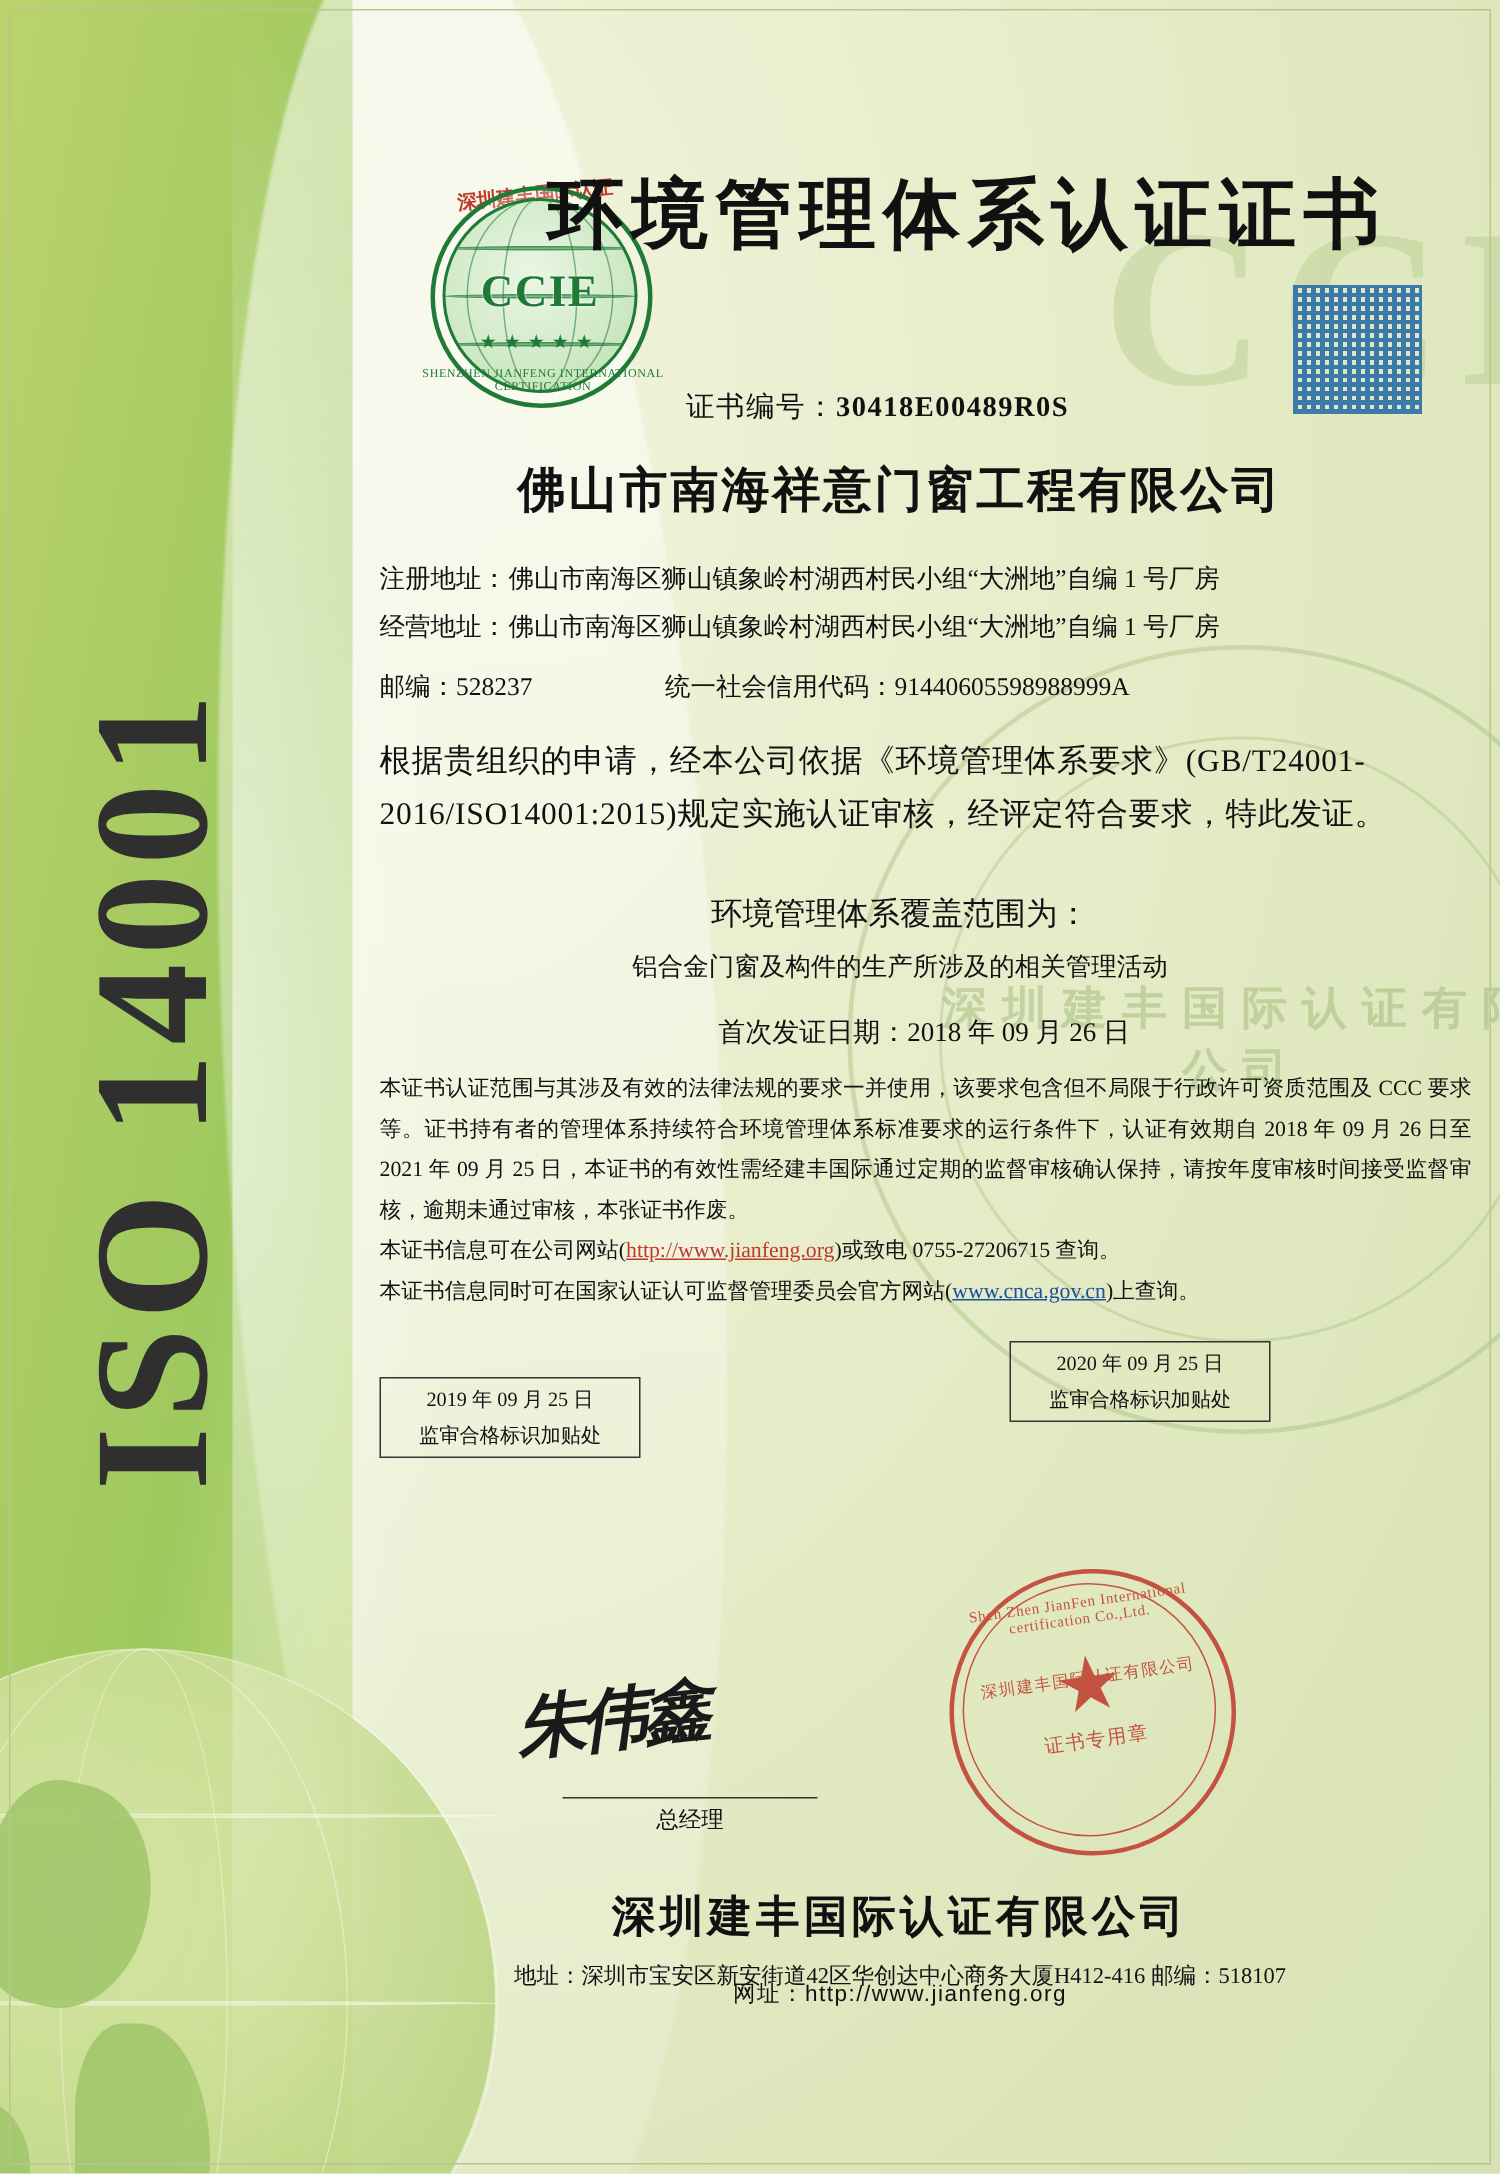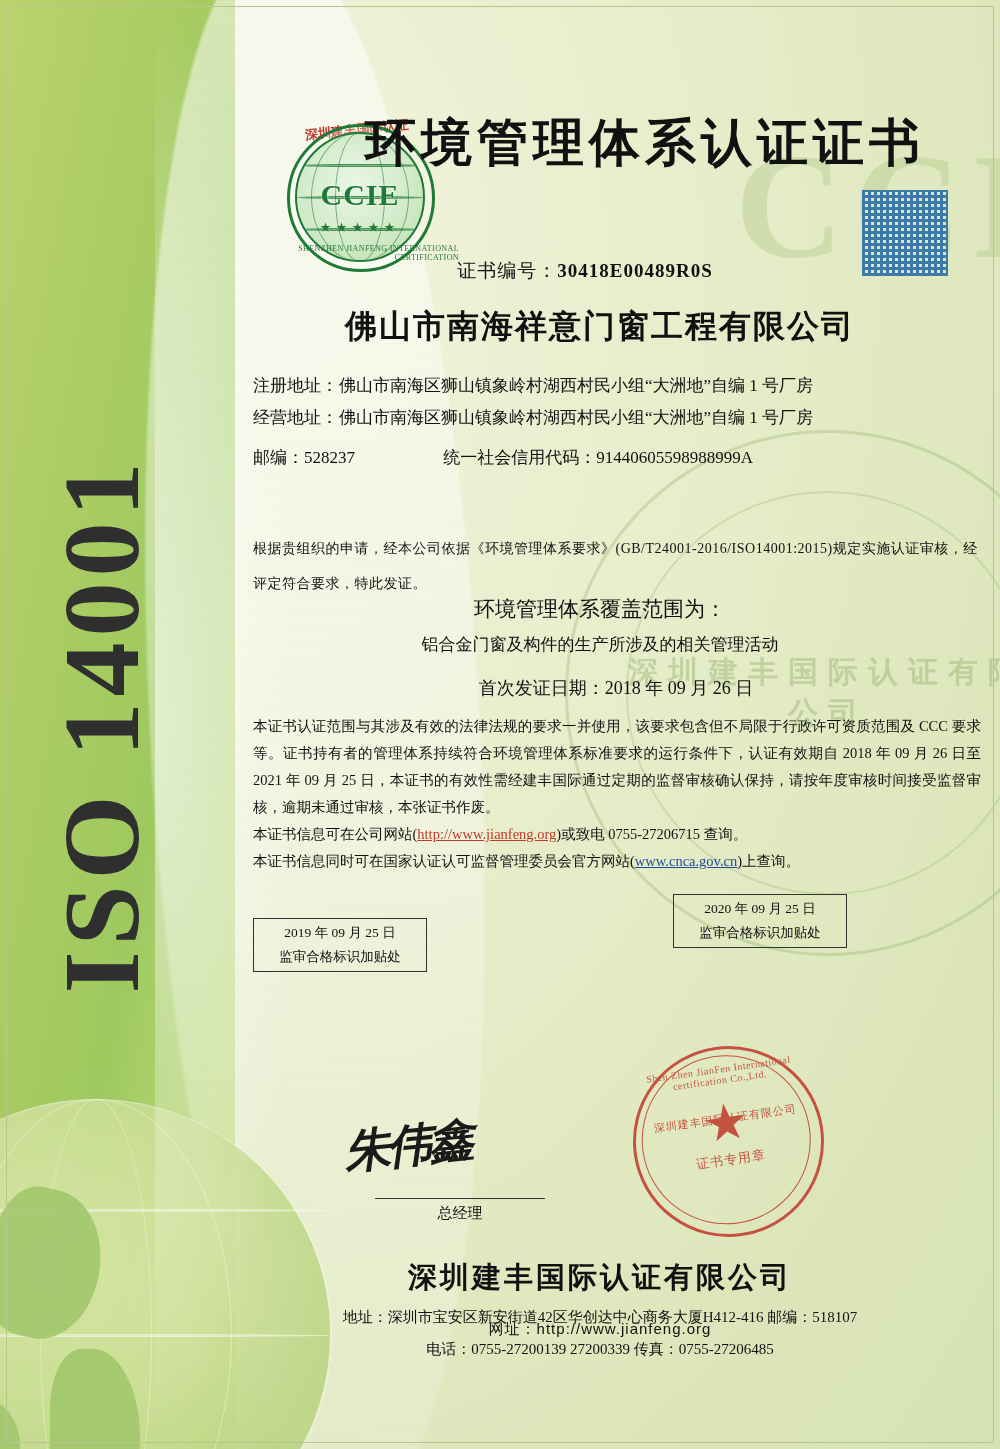--- a/index.html
+++ b/index.html
@@ -115,21 +115,21 @@
   }
   .logo .stars{
     position:absolute;left:0;top:86px;width:126px;text-align:center;color:#1f7a36;font-size:11px;letter-spacing:5px;
   }
   .logo .band-top{
     position:absolute;left:4px;top:4px;width:162px;height:40px;
     font-size:13px;color:#c0392b;font-weight:bold;text-align:center;line-height:16px;
     transform:rotate(-6deg);
   }
   .logo .band-bot{
-    position:absolute;left:16px;top:126px;width:170px;text-align:right;
+    position:absolute;left:4px;top:126px;width:170px;text-align:center;
     font-size:8px;color:#1f7a36;letter-spacing:.4px;
   }
 
   .title{
     position:absolute;left:60px;top:109px;width:700px;text-align:center;
     font-size:51px;font-weight:bold;color:#111;letter-spacing:5px;
     font-family:"DejaVu Sans","Liberation Sans",sans-serif;
   }
 
   .qr{
@@ -158,21 +158,21 @@
   }
   .addr-line .lab{display:inline-block;width:86px;}
   .row1{top:374px;}
   .row2{top:406px;}
   .row3{top:446px;}
   .row3 .zip{display:inline-block;}
   .row3 .credit{display:inline-block;margin-left:84px;}
 
   .para{
     position:absolute;left:18px;top:490px;width:728px;
-    font-size:14px;line-height:35px;color:#111;letter-spacing:.5px;margin-top:41px;
+    font-size:21px;line-height:35px;color:#111;letter-spacing:.5px;
   }
   .scope-title{
     position:absolute;left:0;top:595px;width:730px;text-align:center;
     font-size:21px;color:#111;font-weight:normal;
   }
   .scope-text{
     position:absolute;left:0;top:633px;width:730px;text-align:center;
     font-size:17px;color:#111;
   }
   .first-date{
@@ -334,19 +334,18 @@
     <div class="redstamp">
       <div class="ring"></div>
       <div class="en">Shen Zhen JianFen International certification Co.,Ltd.</div>
       <div class="star">★</div>
       <div class="cn2">深圳建丰国际认证有限公司</div>
       <div class="cn">证书专用章</div>
     </div>
 
     <div class="issuer">深圳建丰国际认证有限公司</div>
     <div class="foot f1">地址：深圳市宝安区新安街道42区华创达中心商务大厦H412-416    邮编：518107</div>
-    <div class="foot f2">电话：0755-27200139    27200339        传真：0755-27206485</div>
     <div class="foot f3">网址：http://www.jianfeng.org</div>
 
   </div>
 
   <div class="outer-frame"></div>
 </div>
 
 </body></html>

